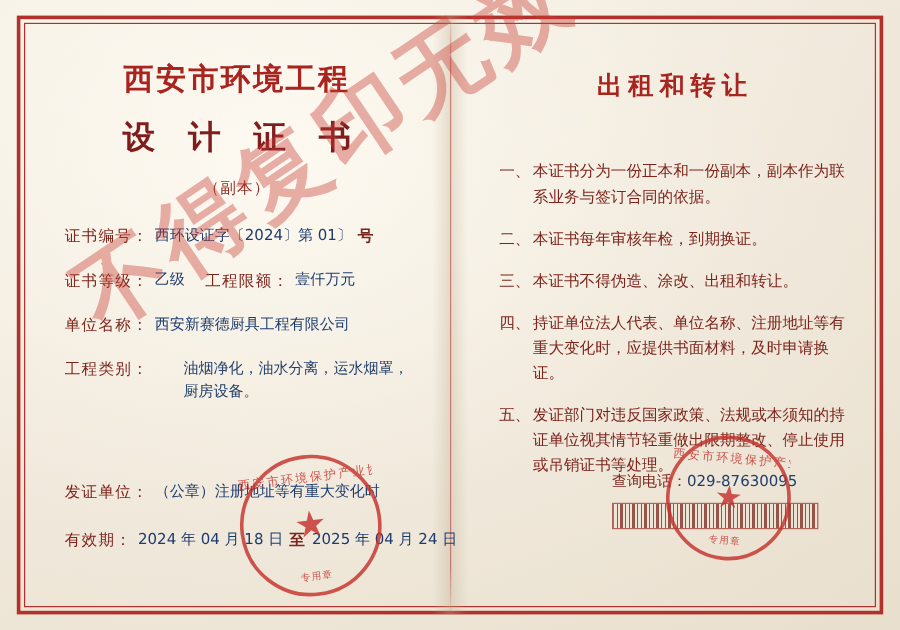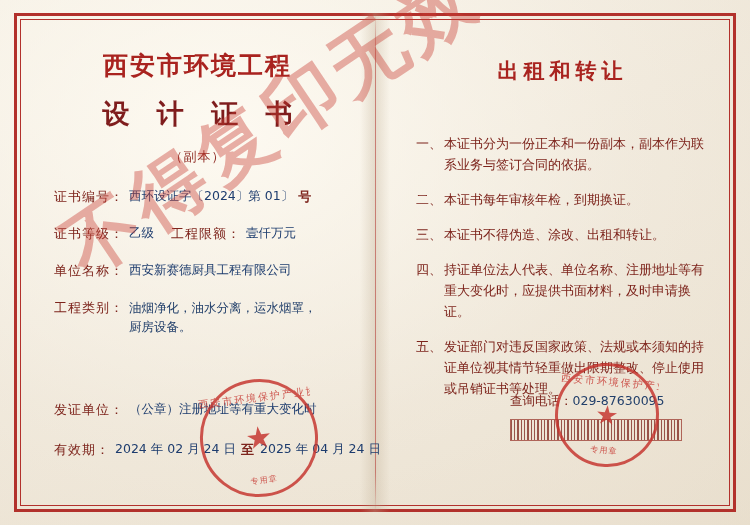--- a/index.html
+++ b/index.html
@@ -142,31 +142,32 @@
     color: #7d241c;
     font-weight: bold;
     white-space: nowrap;
     padding-left: 2px;
     letter-spacing: 1px;
   }
   .field-gap { flex: 0 0 14px; }
 
   .multiline-value {
     color: #23406b;
-    font-family: Liberation Sans, sans-serif;
+    font-family: Liberation Mono, monospace;
     font-size: 12.5px;
     line-height: 19px;
     padding-left: 5px;
   }
   .multiline-row {
     display: flex;
     align-items: flex-start;
     margin-bottom: 16px;
     font-size: 13px;
     font-family: "DejaVu Serif", "Liberation Serif", serif;
+    gap: 24px;
   }
 
   .issue-block {
     margin-top: 64px;
     padding-left: 34px;
     font-family: "DejaVu Serif", "Liberation Serif", serif;
   }
   .issue-row {
     display: flex;
     align-items: flex-end;
@@ -358,21 +359,21 @@
 
     </div>
 
     <div class="issue-block">
       <div class="issue-row">
         <span class="field-label">发证单位：</span>
         <span class="field-value handwrite">（公章）注册地址等有重大变化时</span>
       </div>
       <div class="validity-row">
         <span class="field-label">有效期：</span>
-        <span class="field-value handwrite">2024 年  02 月  24 日</span>
+        <span class="field-value handwrite">2024 年  04 月  18 日</span>
         <span class="field-tail">至</span>
         <span class="field-value handwrite">2025 年  04 月  24 日</span>
       </div>
     </div>
 
   </div>
 
   <div class="page-half right-half">
 
     <div class="notice-title">出租和转让</div>

